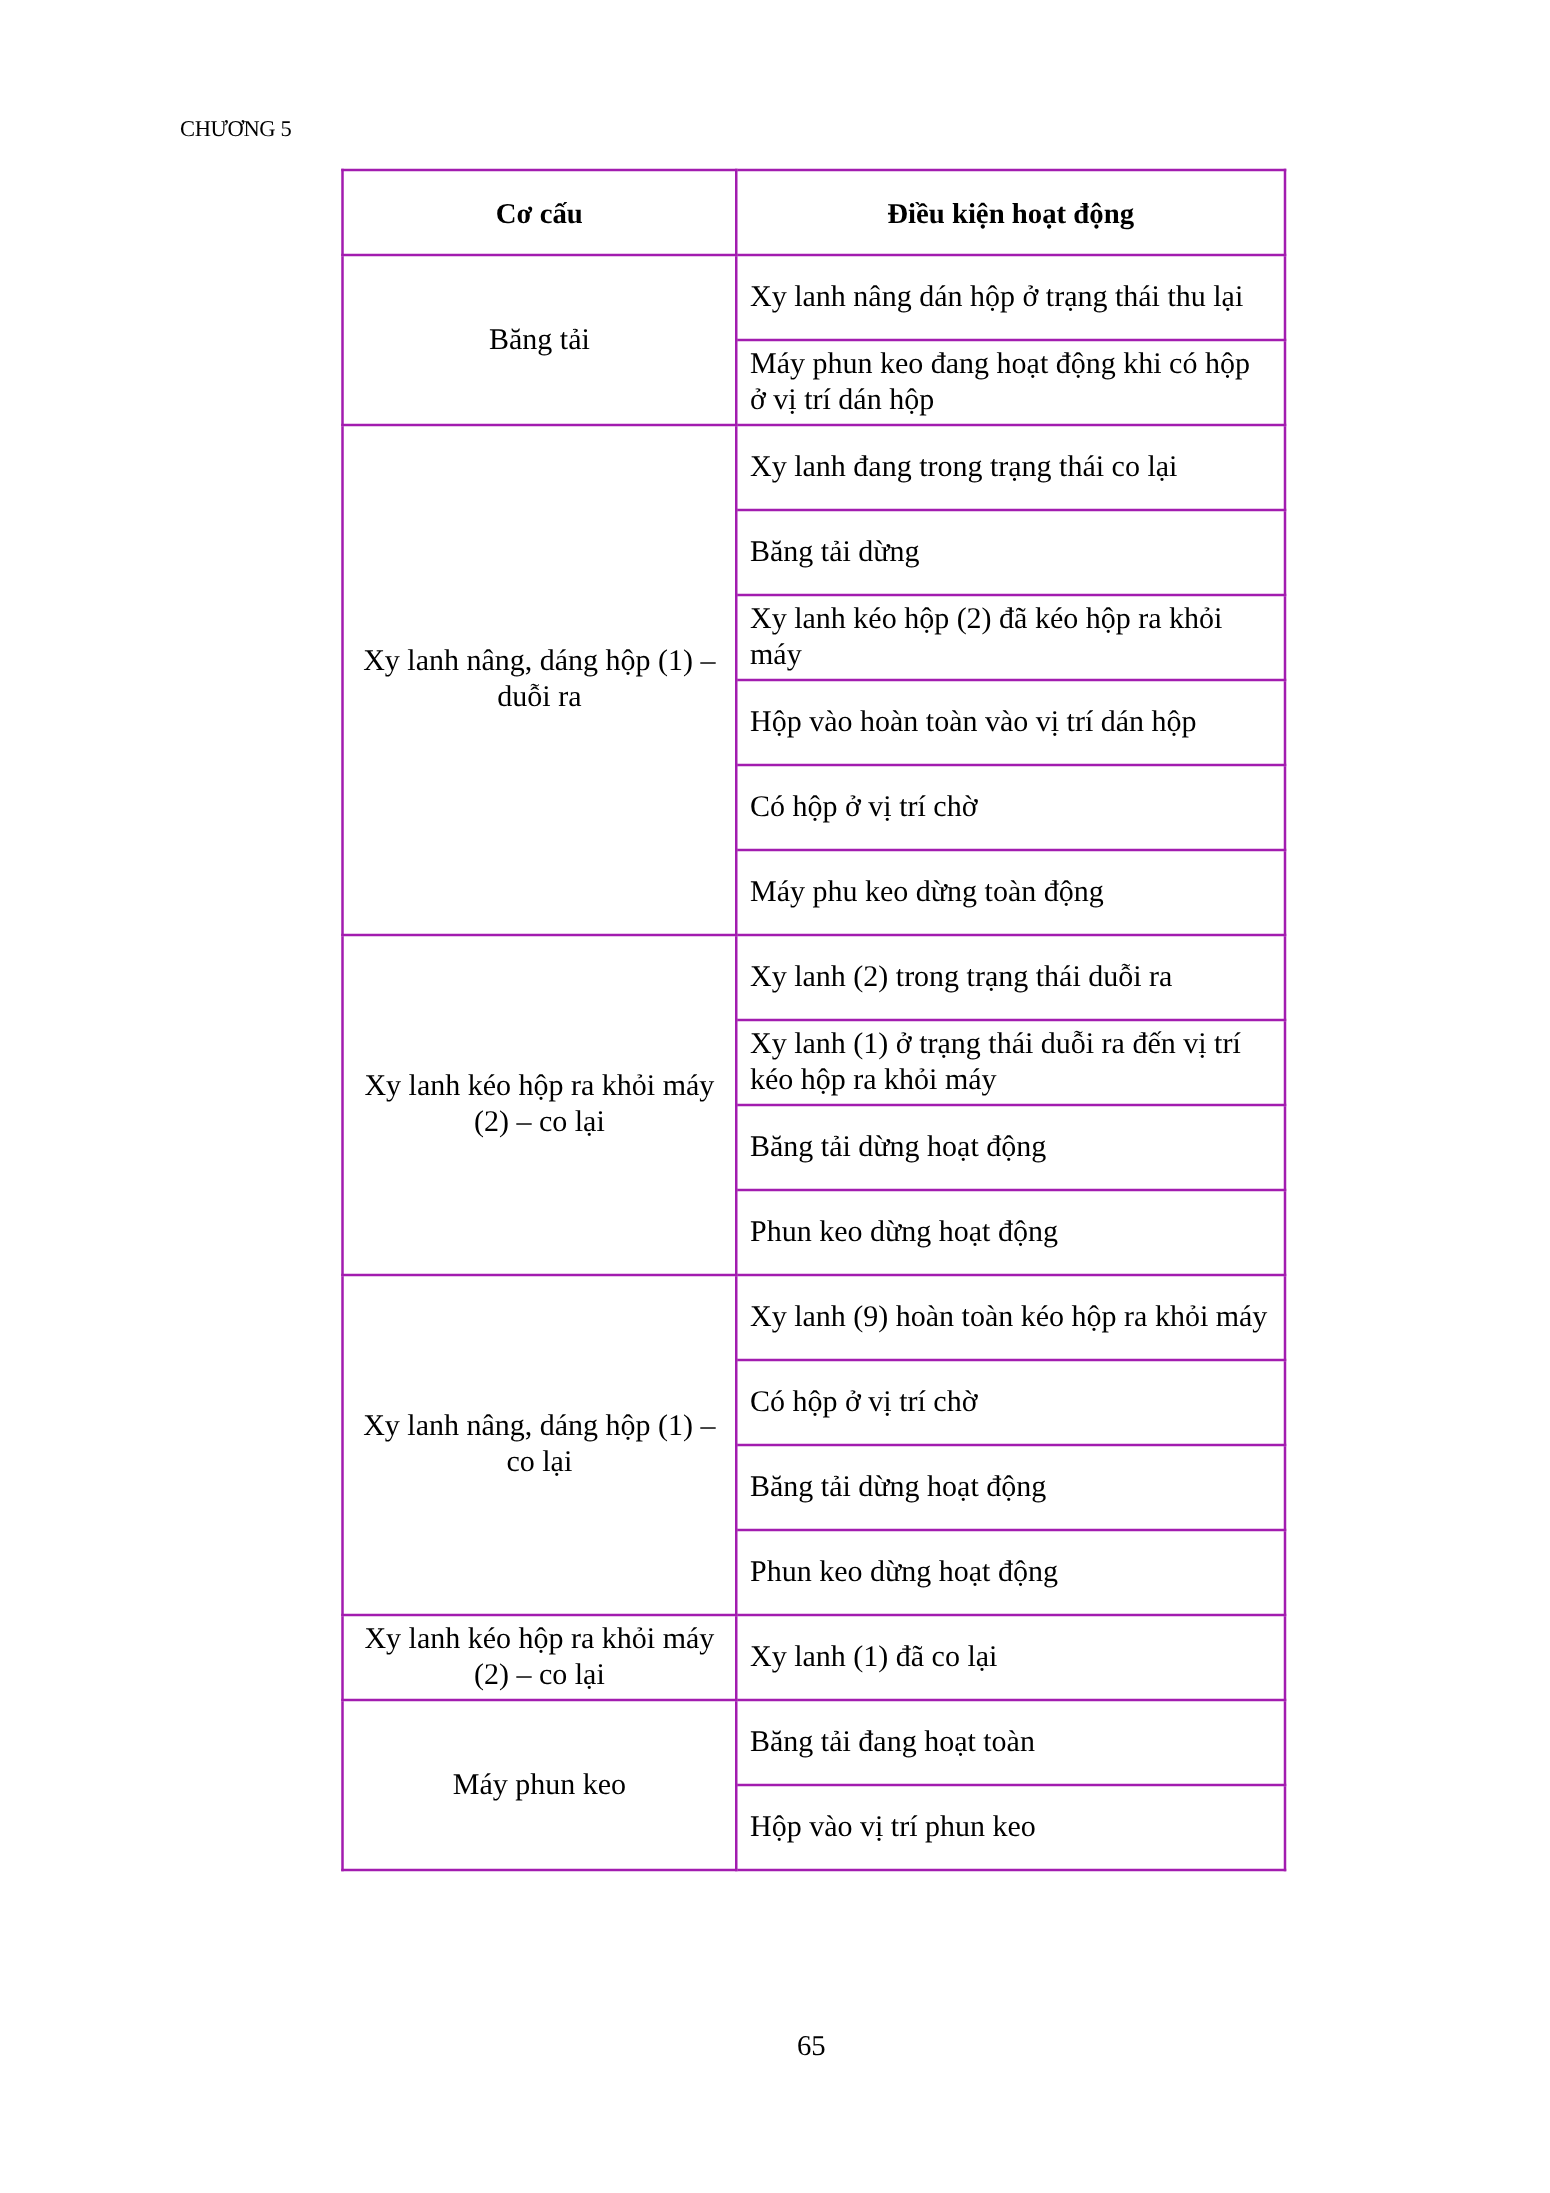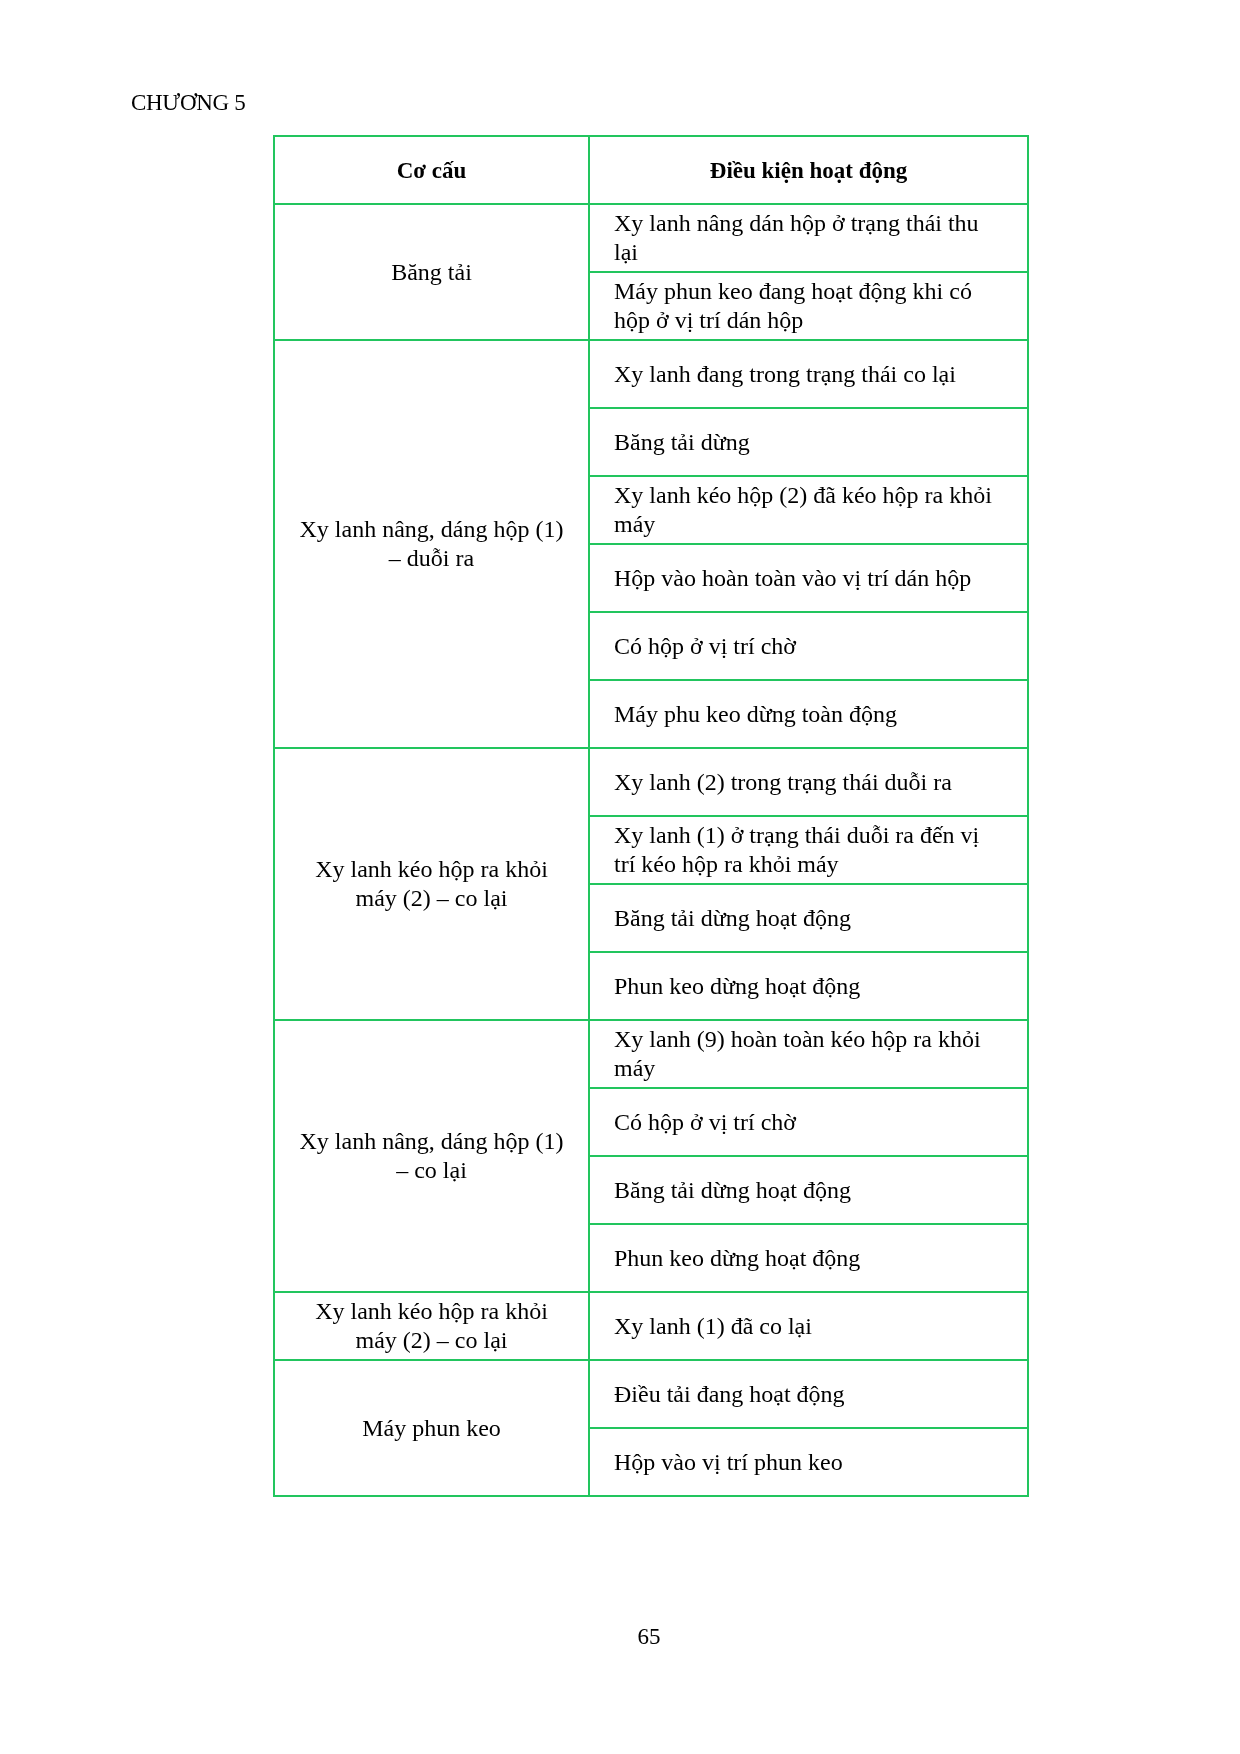--- a/index.html
+++ b/index.html
@@ -1,24 +1,24 @@
 <!DOCTYPE html>
 <html><head>
 <meta charset="utf-8">
 <style>
   html, body { margin: 0; padding: 0; background: #ffffff; }
   body { width: 1240px; height: 1754px; position: relative; overflow: hidden;
          font-family: "Liberation Serif", "DejaVu Serif", serif; color: #000000; }
-  .chapter { position: absolute; left: 131px; top: 90px; font-size: 23px; line-height: 26px;
+  .chapter { position: absolute; left: 144px; top: 90px; font-size: 18px; line-height: 26px;
              letter-spacing: -0.3px; }
   table.main { position: absolute; left: 273px; top: 135px; width: 754px;
                border-collapse: collapse; table-layout: fixed; }
   table.main col.c1 { width: 315px; }
   table.main col.c2 { width: 439px; }
-  table.main td, table.main th { border: 2px solid #22c55e; height: 68px; padding: 0 24px;
+  table.main td, table.main th { border: 2px solid #a21caf; height: 68px; padding: 0 10px;
                font-size: 24px; line-height: 29px; vertical-align: middle; box-sizing: border-box; }
   table.main th { font-weight: bold; text-align: center; font-size: 23px; }
   td.mech { text-align: center; padding: 0 14px; }
   td.cond { text-align: left; font-family: Liberation Serif, serif; }
   .page-num { position: absolute; left: 0; width: 1298px; top: 1624px; text-align: center;
               font-size: 23px; line-height: 26px; }
 </style>
 </head>
 <body>
 
@@ -93,21 +93,21 @@
       <td class="cond">Phun keo dừng hoạt động</td>
     </tr>
 
     <tr>
       <td class="mech">Xy lanh kéo hộp ra khỏi máy (2) – co lại</td>
       <td class="cond">Xy lanh (1) đã co lại</td>
     </tr>
 
     <tr>
       <td class="mech" rowspan="2">Máy phun keo</td>
-      <td class="cond">Điều tải đang hoạt động</td>
+      <td class="cond">Băng tải đang hoạt toàn</td>
     </tr>
     <tr>
       <td class="cond">Hộp vào vị trí phun keo</td>
     </tr>
   </tbody>
 </table>
 
 <div class="page-num">65</div>
 
 </body></html>

